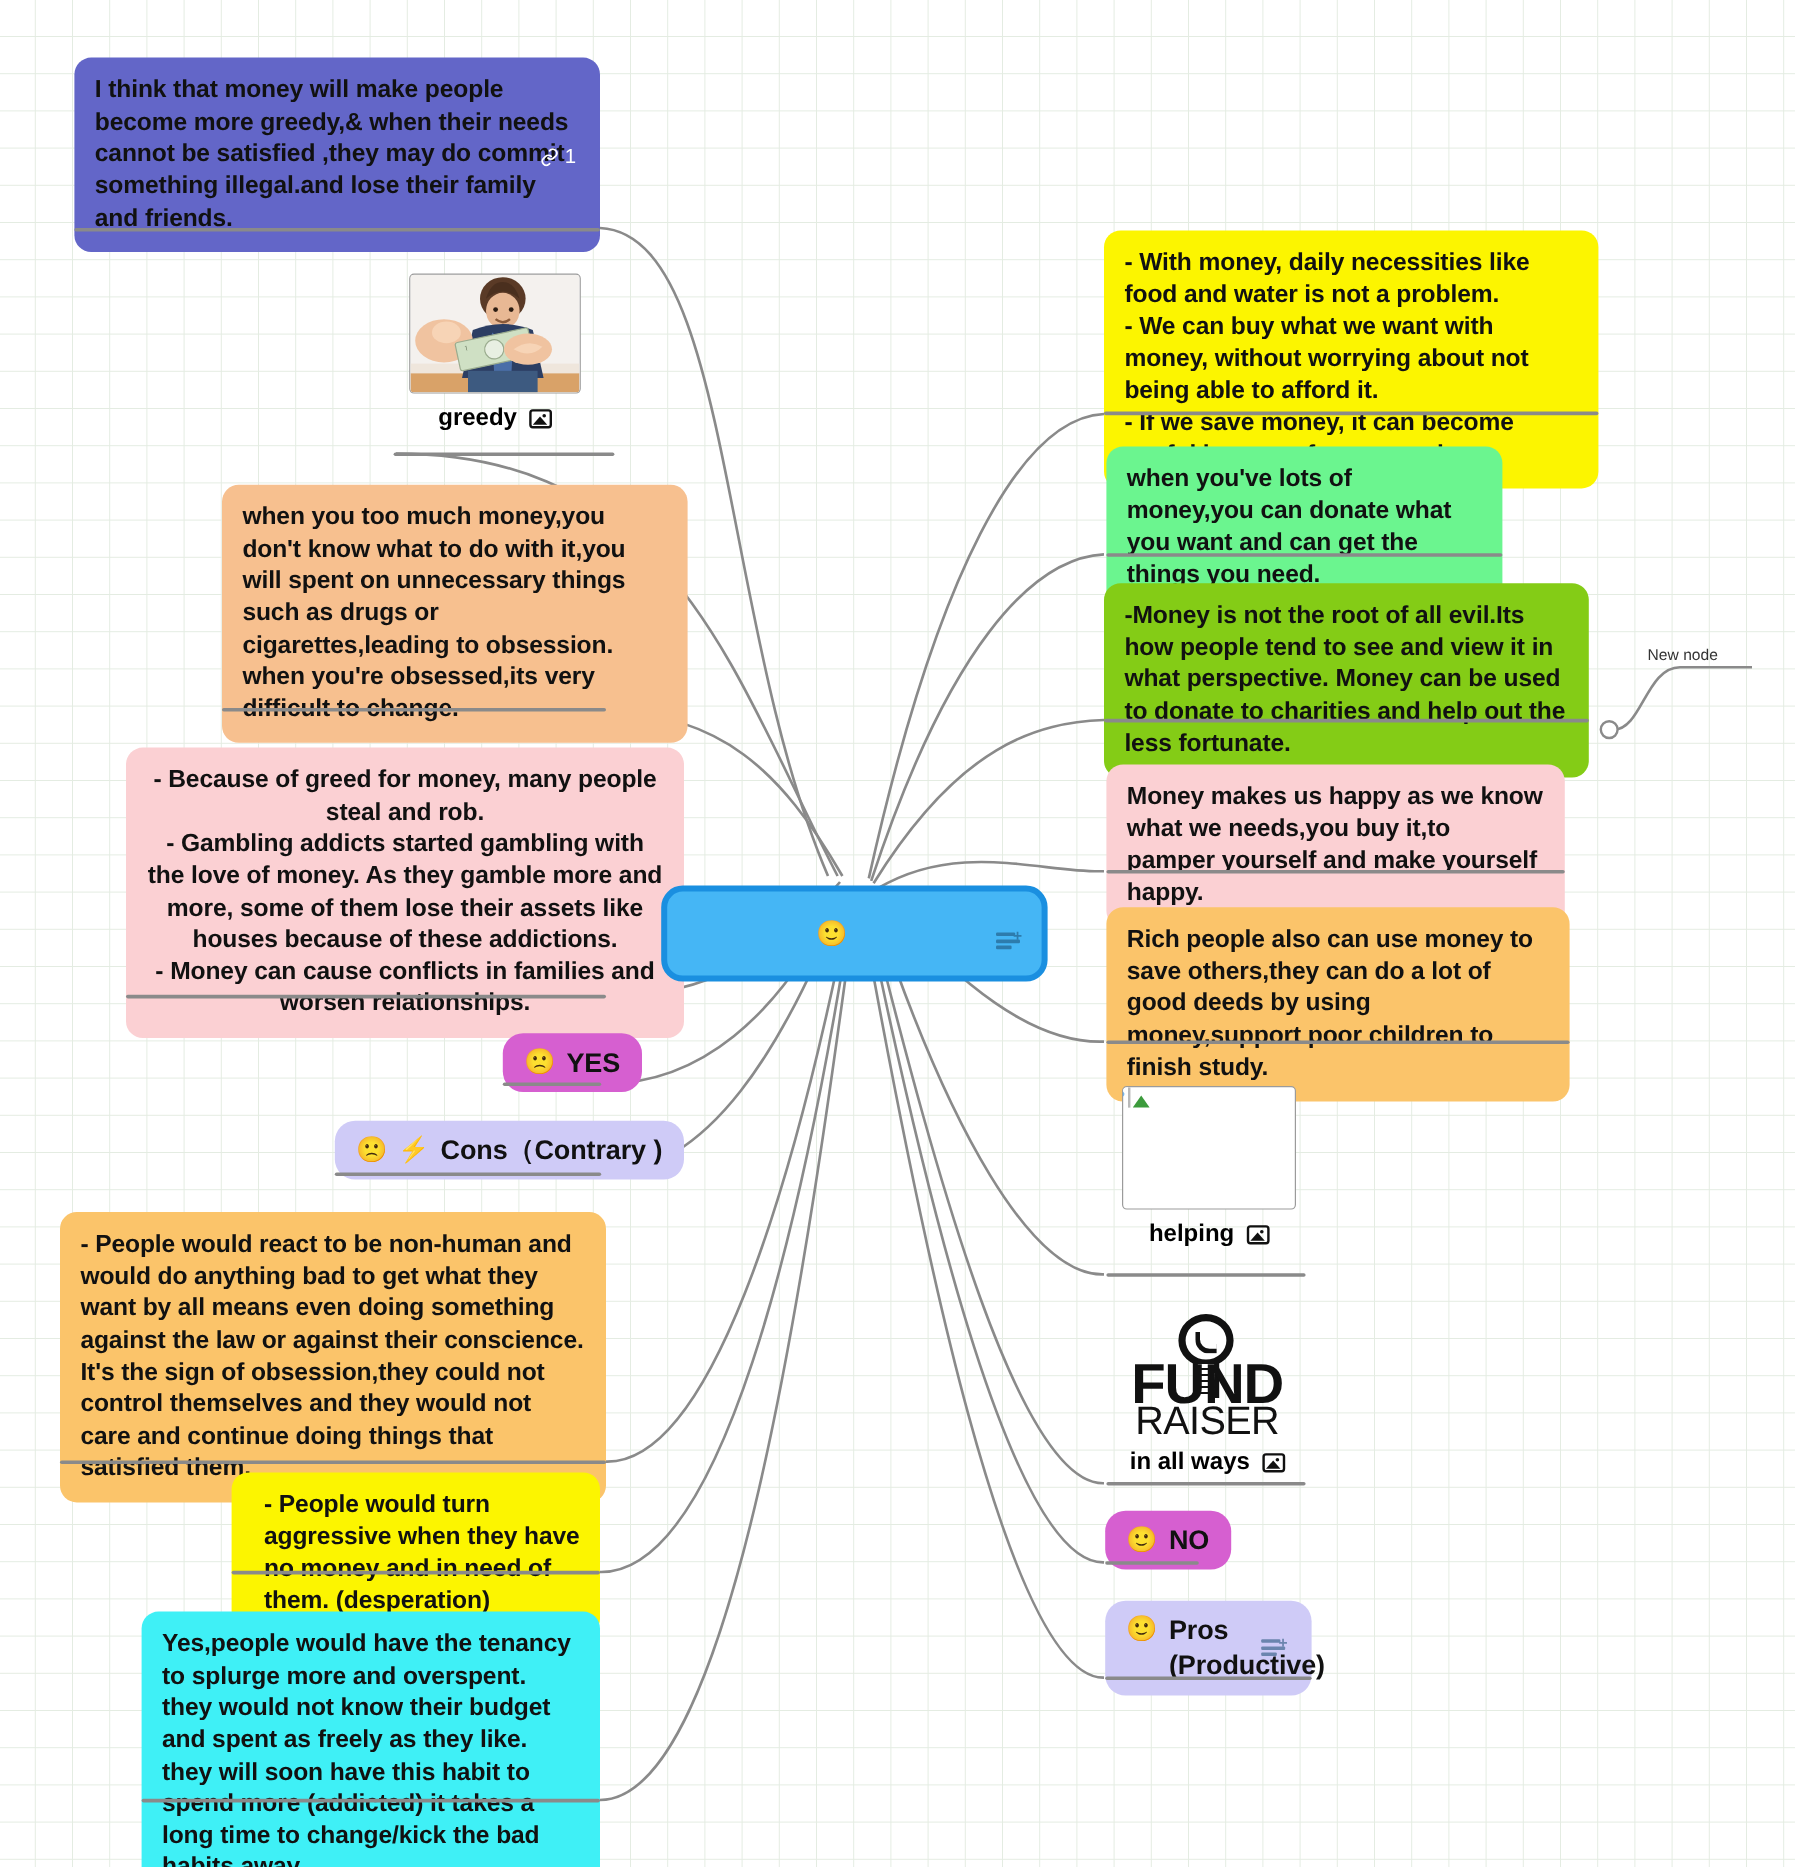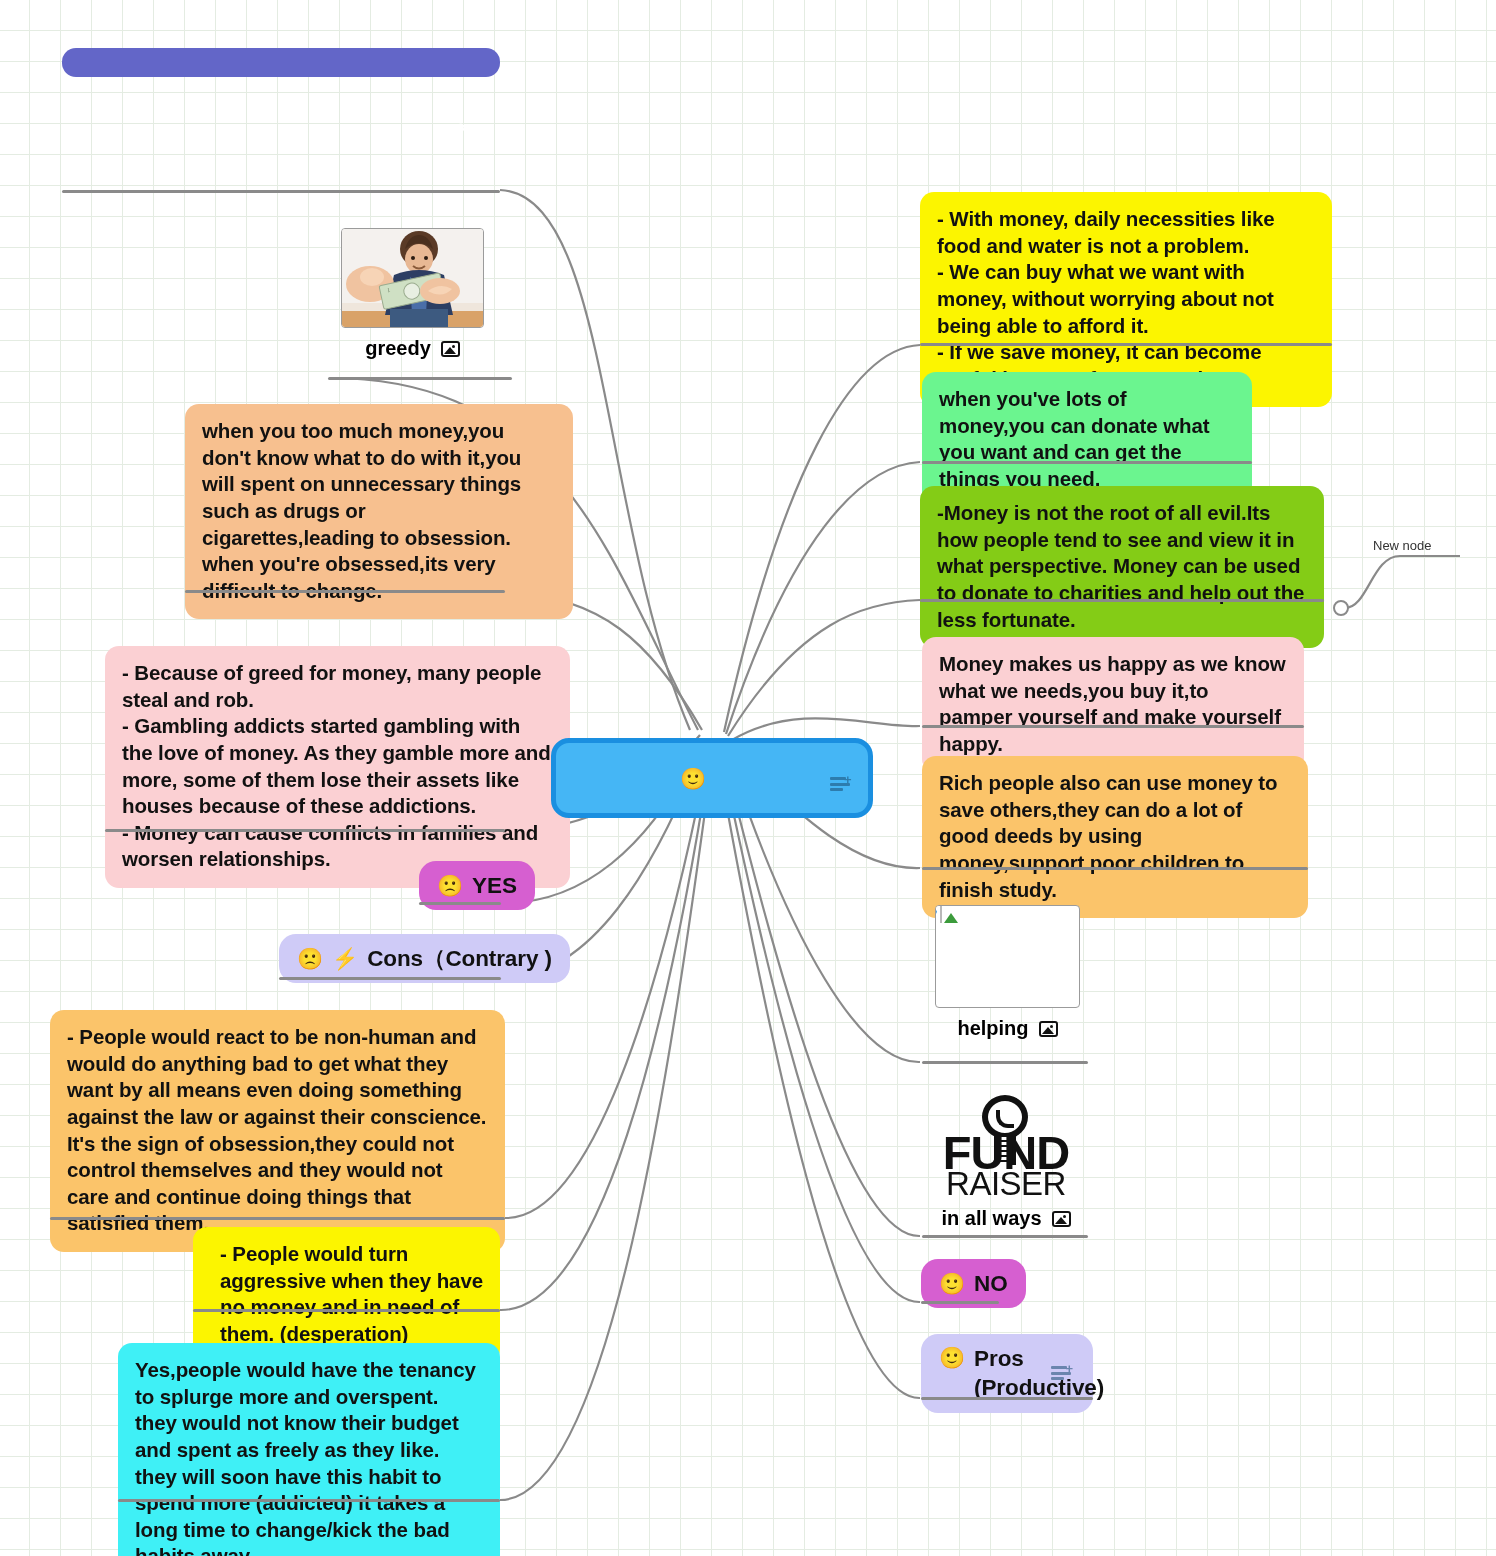--- a/index.html
+++ b/index.html
@@ -141,20 +141,21 @@
     <path d="M920,1062 C860,1064 790,940 730,760"></path>
     <path d="M920,1236 C850,1238 780,980 726,765"></path>
     <path d="M920,1302 C845,1304 772,1000 724,768"></path>
     <path d="M920,1398 C840,1400 765,1020 720,770"></path>
 
     <path d="M1345,608 C1368,608 1372,556 1400,556 L1460,556"></path>
   </g>
 </svg>
 
 <div class="node para" style="left:62px;top:48px;width:438px;background:#6366c8;">
+  <span class="txt">I think that money will make people become more greedy,&amp; when their needs cannot be satisfied ,they may do commit something illegal.and lose their family and friends.</span>
   <span class="link-chip" style="right:20px;top:72px;">
     <svg width="16" height="16" viewBox="0 0 24 24" fill="none" stroke="#ffffff" stroke-width="2.2" stroke-linecap="round">
       <path d="M10 13a5 5 0 0 0 7 0l3-3a5 5 0 0 0-7-7l-1 1"></path>
       <path d="M14 11a5 5 0 0 0-7 0l-3 3a5 5 0 0 0 7 7l1-1"></path>
     </svg>
     <span>1</span>
   </span>
 </div>
 <div class="underline" style="left:62px;top:190px;width:438px;"></div>
 
@@ -190,21 +191,21 @@
   </div>
 </div>
 <div class="underline" style="left:328px;top:377px;width:184px;"></div>
 
 <div class="node para" style="left:185px;top:404px;width:388px;background:#f7c08f;padding-left:17px;">
   <span class="txt">when you too much money,you don't know what to do with it,you will spent on unnecessary things such as drugs or
 cigarettes,leading to obsession. when you're obsessed,its very difficult to change.</span>
 </div>
 <div class="underline" style="left:185px;top:590px;width:320px;"></div>
 
-<div class="node para" style="left:105px;top:646px;width:465px;background:#fbd0d3;">
+<div class="node para" style="left:105px;top:623px;width:465px;background:#fbd0d3;text-align:center;">
   <span class="txt">- Because of greed for money, many people steal and rob.
 - Gambling addicts started gambling with the love of money. As they gamble more and more, some of them lose their assets like houses because of these addictions.
 - Money can cause conflicts in families and worsen relationships.</span>
 </div>
 <div class="underline" style="left:105px;top:829px;width:400px;"></div>
 
 <div class="node badge" style="left:419px;top:861px;background:#d65fd0;">
   <span class="emoji">🙁</span>
   <span>YES</span>
 </div>

